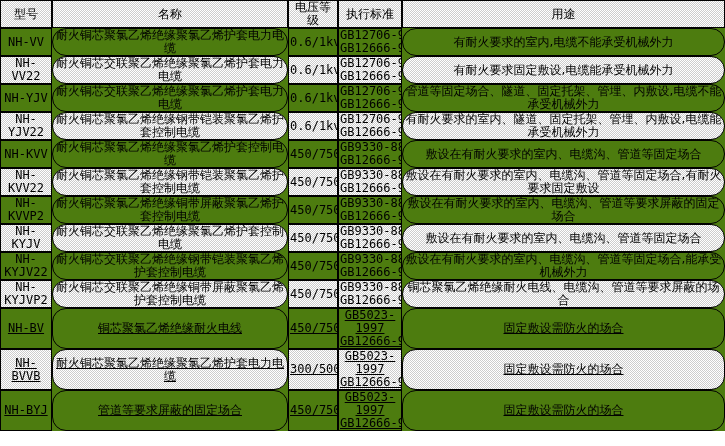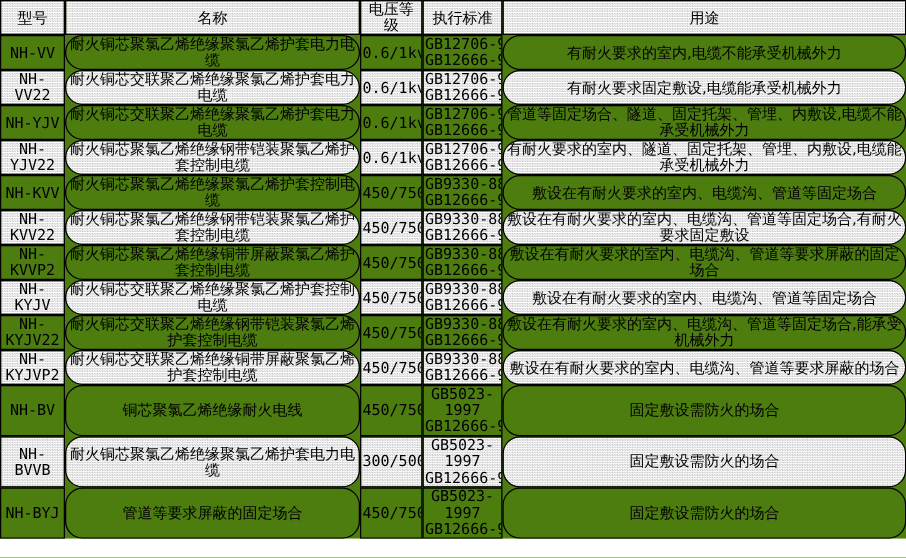--- a/index.html
+++ b/index.html
@@ -31,21 +31,21 @@
     font-weight: normal;
   }
   
   .shade, tr.shaded td {
     background-image: repeating-conic-gradient(#cccccc 0% 25%, #ffffff 0% 50%);
     background-size: 2px 2px;
   }
   thead th { height: 15px; }
   tr.h2 td { height: 27px; }
   tr.h2b td { height: 24px; }
-  tr.h3 td { height: 26px; }
+  tr.h3 td { height: 26px; text-decoration: underline; }
 
   .mono {
     font-family: "DejaVu Sans Mono", "Liberation Mono", monospace;
   }
   td.cell-model {
     font-size: 11px;
     line-height: 13px;
   }
   td.cell-voltage {
     font-size: 11px;
@@ -175,21 +175,21 @@
     <td class="cell-usage">敷设在有耐火要求的室内、电缆沟、管道等固定场合,能承受机械外力</td>
   </tr>
       <tr class="shaded h2b">
     <td class="cell-model mono">NH-KYJVP2</td>
     <td class="cell-name">耐火铜芯交联聚乙烯绝缘铜带屏蔽聚氯乙烯护套控制电缆</td>
     <td class="cell-voltage mono">450/750V</td>
     <td class="cell-standard mono">
           <div>GB9330-88</div>
           <div>GB12666-90</div>
         </td>
-    <td class="cell-usage">敷设在有耐火要求的室内、电缆沟、管道等要求屏蔽的场合</td>
+    <td class="cell-usage">铜芯聚氯乙烯绝缘耐火电线、电缆沟、管道等要求屏蔽的场合</td>
   </tr>
       <tr class="h3">
     <td class="cell-model mono">NH-BV</td>
     <td class="cell-name">铜芯聚氯乙烯绝缘耐火电线</td>
     <td class="cell-voltage mono">450/750V</td>
     <td class="cell-standard mono">
           <div>GB5023-</div>
           <div>1997</div>
           <div>GB12666-90</div>
         </td>

